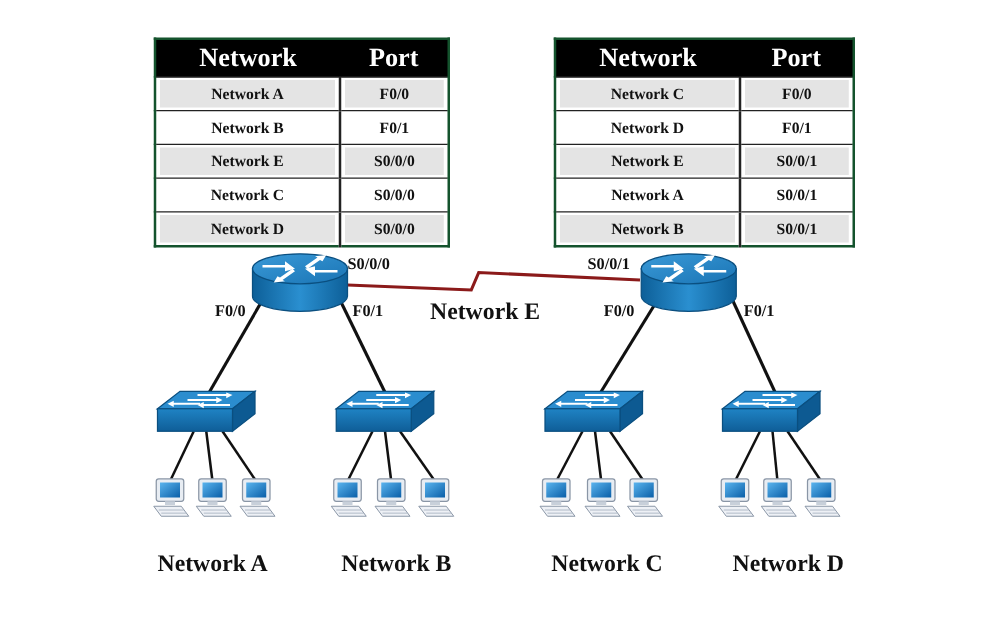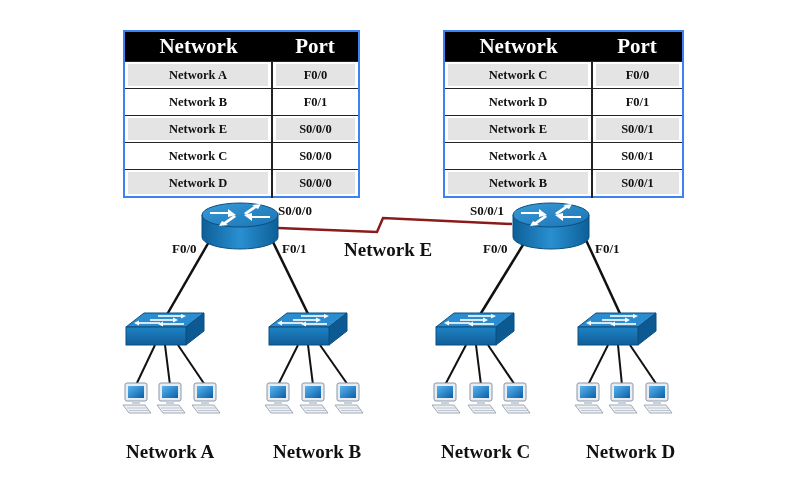--- a/index.html
+++ b/index.html
@@ -1,17 +1,17 @@
 <!DOCTYPE html>
 <html><head>
 <meta charset="utf-8">
 <style>
   html, body { margin:0; padding:0; background:#ffffff; }
   body { width:800px; height:495px; position:relative; overflow:hidden; font-family:"DejaVu Serif", "Liberation Serif", serif; }
-  .rt { position:absolute; border-collapse:collapse; border:2px solid #3b82f6; background:#fff; }
+  .rt { position:absolute; border-collapse:collapse; border:2px solid #14532d; background:#fff; }
   .rt th { background:#000; color:#fff; font-family:"Liberation Serif", serif; font-weight:bold; font-size:21px; height:29px; padding:0; line-height:29px; }
   .rt td { font-family:"Liberation Serif", serif; font-weight:bold; font-size:12.5px; color:#111; height:25px; padding:0; text-align:center; border:1px solid #222; border-left:none; border-right:none; }
   .rt td.c1 { border-right:2px solid #222; }
   .rt tr.g td span { display:block; background:#e4e4e4; margin:2px 3px; line-height:22px; }
   .rt tr.w td span { display:block; background:#fff; margin:2px 3px; line-height:22px; }
   #tableL { left:123px; top:30px; width:237px; }
   #tableR { left:443px; top:30px; width:241px; }
   .rt col.c1w { width:148px; }
   .lbl { position:absolute; font-family:"Liberation Serif", serif; font-weight:bold; color:#111; white-space:nowrap; }
   .port { font-size:13px; }

